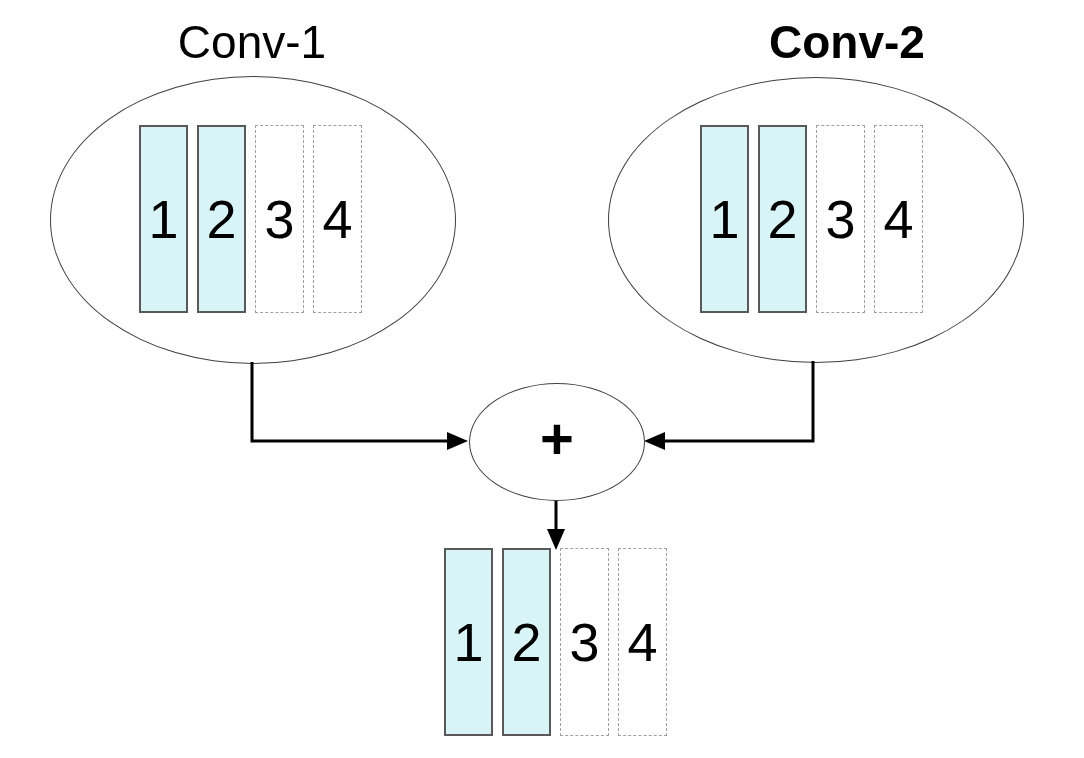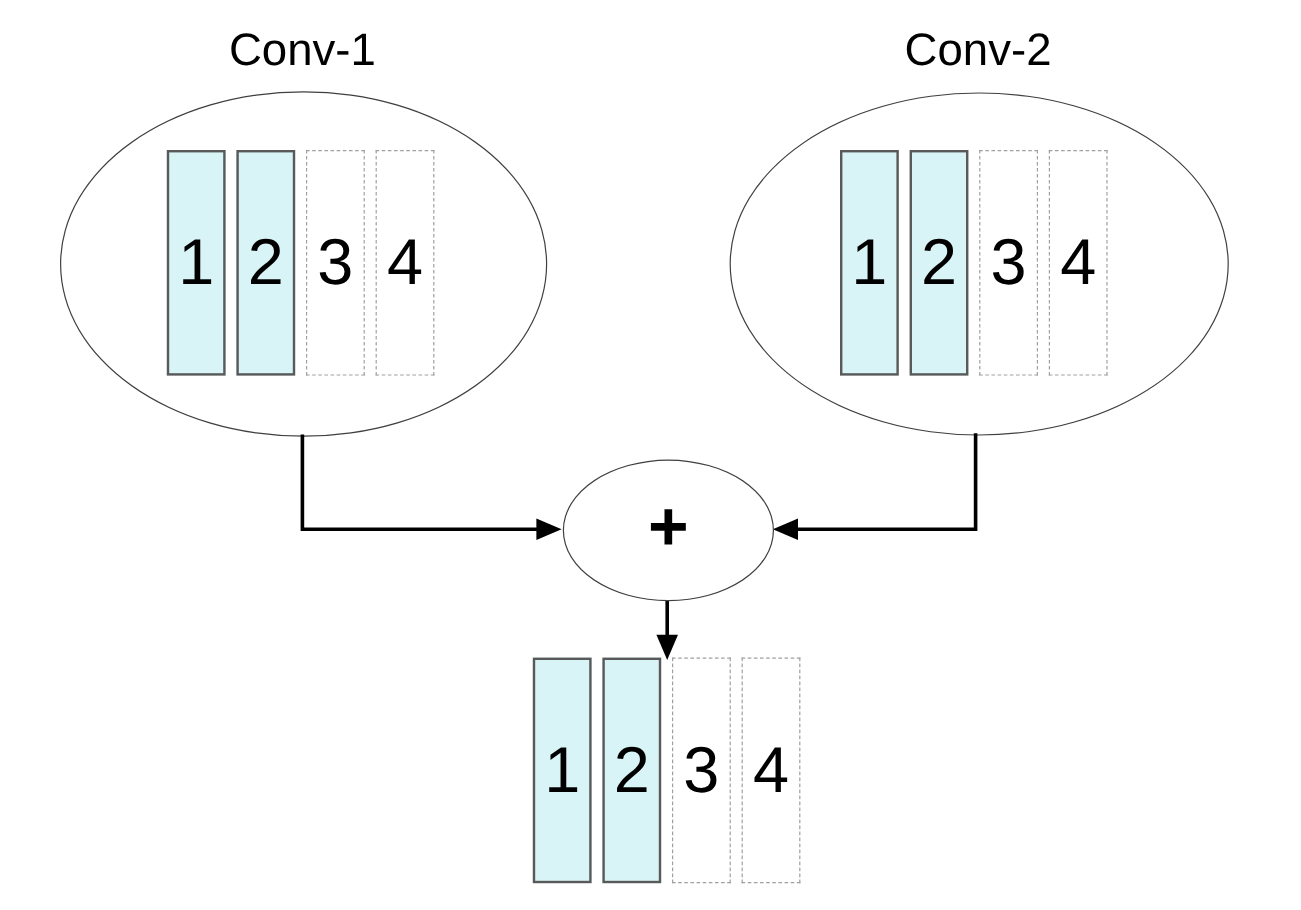--- a/index.html
+++ b/index.html
@@ -12,21 +12,21 @@
     position: relative;
     width: 1084px;
     height: 758px;
     background: #ffffff;
     overflow: hidden;
     color: var(--text, #000);
   }
   .group-title {
     position: absolute;
     text-align: center;
-    font-size: 38px;
+    font-size: 46px;
     line-height: 44px;
     color: var(--text, #000);
     white-space: nowrap;
   }
   .ellipse {
     position: absolute;
     border: 1.5px solid var(--ellipse-border, #404040);
     border-radius: 50%;
     background: #ffffff;
   }
@@ -103,21 +103,21 @@
       <span class="bar-label">2</span>
     </div>
     <div class="bar empty">
       <span class="bar-label">3</span>
     </div>
     <div class="bar empty">
       <span class="bar-label">4</span>
     </div>
   </div>
 
-  <div class="group-title" style="left:608px; top:20px; width:414px;">Conv-2</div>
+  <div class="group-title" style="left:640px; top:20px; width:414px;font-weight:bold;">Conv-2</div>
   <div class="ellipse" style="left:608px; top:77px; width:414px; height:284px;"></div>
   <div class="bar-group" style="left:700px; top:125px;">
     <div class="bar filled">
       <span class="bar-label">1</span>
     </div>
     <div class="bar filled">
       <span class="bar-label">2</span>
     </div>
     <div class="bar empty">
       <span class="bar-label">3</span>

